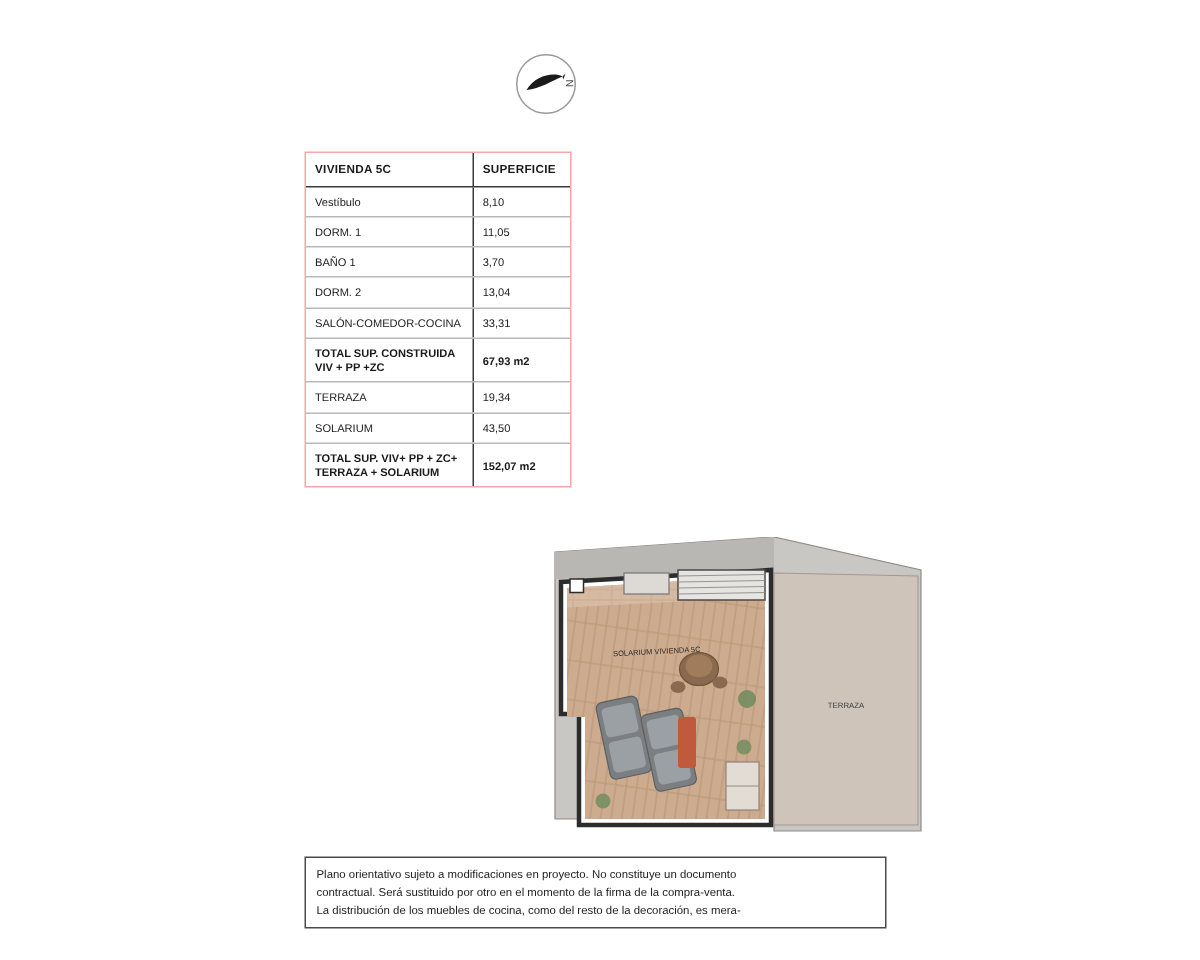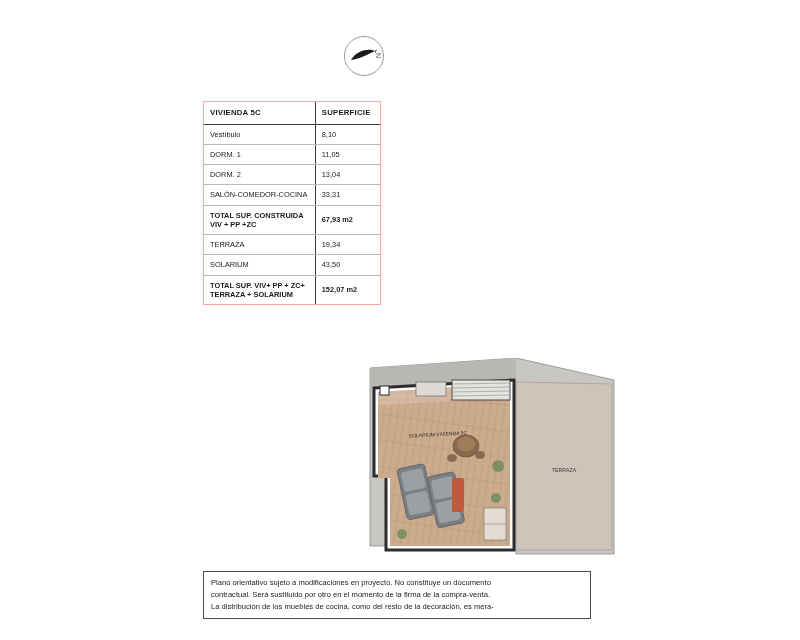--- a/index.html
+++ b/index.html
@@ -125,20 +125,24 @@
         <td class="label">VIVIENDA 5C</td>
         <td class="value">SUPERFICIE</td>
       </tr>
     <tr>
           <td class="label">Vestíbulo</td>
           <td class="value">8,10</td>
         </tr>
         <tr>
           <td class="label">DORM. 1</td>
           <td class="value">11,05</td>
+        </tr>
+        <tr>
+          <td class="label">BAÑO 1</td>
+          <td class="value">3,70</td>
         </tr>
         <tr>
           <td class="label">DORM. 2</td>
           <td class="value">13,04</td>
         </tr>
         <tr>
           <td class="label">SALÓN-COMEDOR-COCINA</td>
           <td class="value">33,31</td>
         </tr>
         <tr class="bold">

